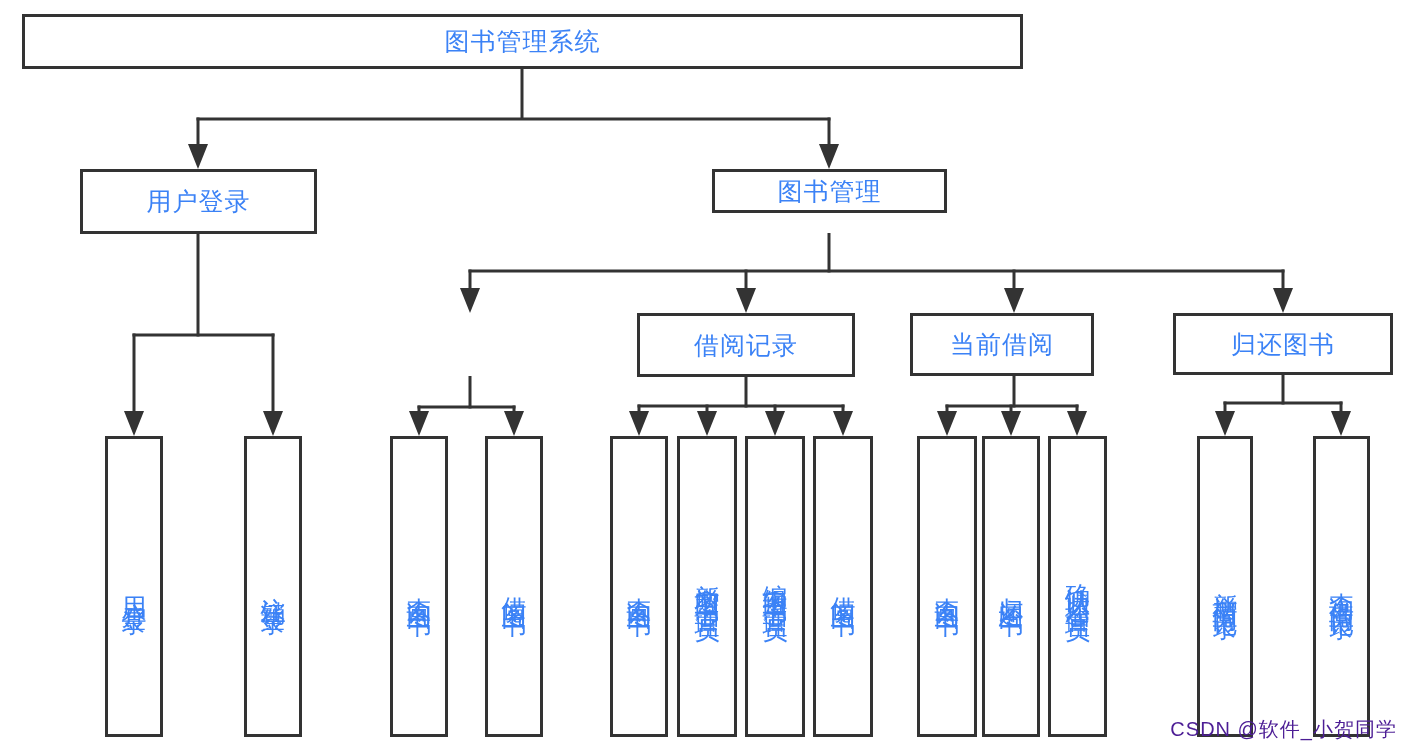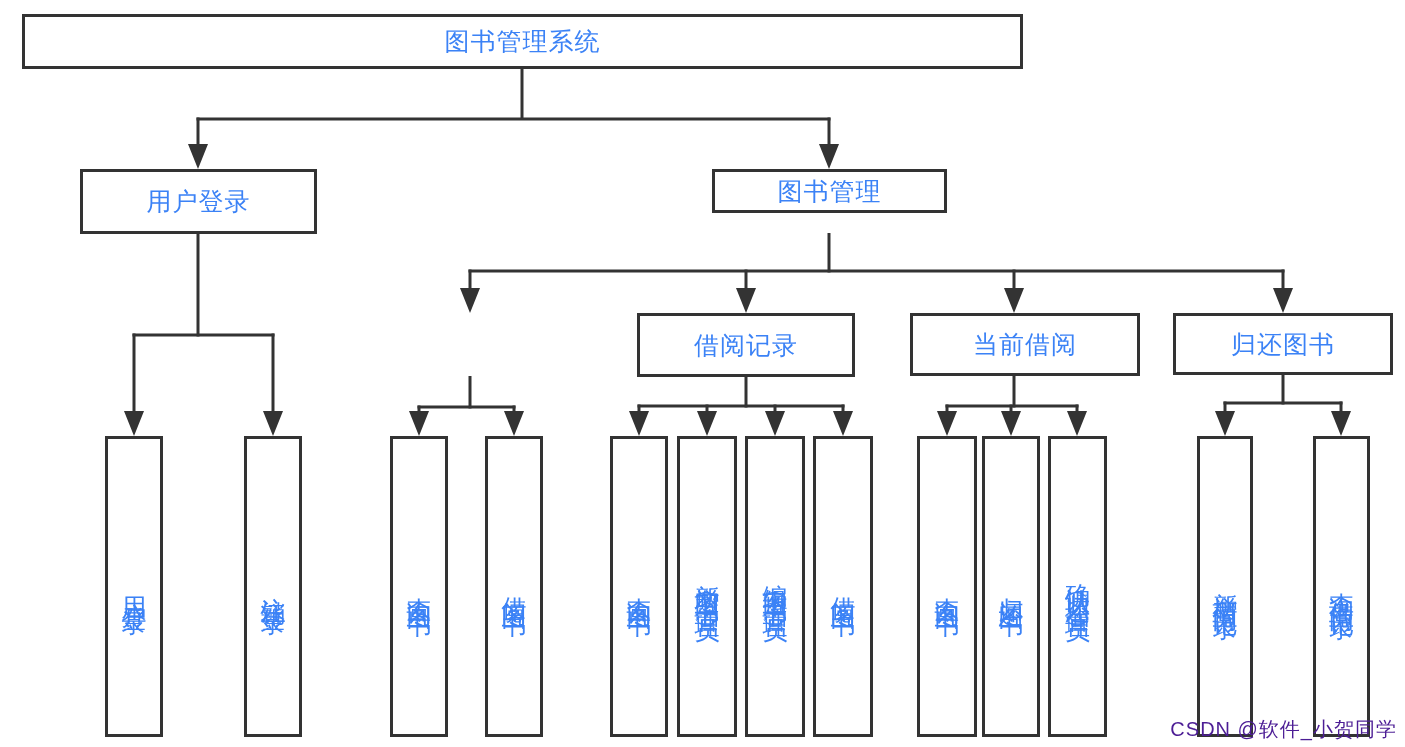--- a/index.html
+++ b/index.html
@@ -126,21 +126,21 @@
       <polygon points="1331,411 1351,411 1341,436"></polygon>
     </g>
   </svg>
 
   <div class="node h-node" style="left:22px; top:14px; width:1001px; height:55px;">图书管理系统</div>
 
   <div class="node h-node" style="left:80px; top:169px; width:237px; height:65px;">用户登录</div>
   <div class="node h-node" style="left:712px; top:169px; width:235px; height:44px;">图书管理</div>
 
   <div class="node h-node" style="left:637px; top:313px; width:218px; height:64px;">借阅记录</div>
-  <div class="node h-node" style="left:910px; top:313px; width:230px; height:63px;">当前借阅</div>
+  <div class="node h-node" style="left:910px; top:313px; width:184px; height:63px;">当前借阅</div>
   <div class="node h-node" style="left:1173px; top:313px; width:220px; height:62px;">归还图书</div>
 
   <div class="node v-node" style="left:105px; top:436px; width:58px; height:301px;">用户登录</div>
   <div class="node v-node" style="left:244px; top:436px; width:58px; height:301px;">注销登录</div>
 
   <div class="node v-node" style="left:390px; top:436px; width:58px; height:301px;">查询图书</div>
   <div class="node v-node" style="left:485px; top:436px; width:58px; height:301px;">借阅图书</div>
 
   <div class="node v-node" style="left:610px; top:436px; width:58px; height:301px;">查询图书</div>
   <div class="node v-node" style="left:677px; top:436px; width:60px; height:301px;">新增图书（管理员）</div>

